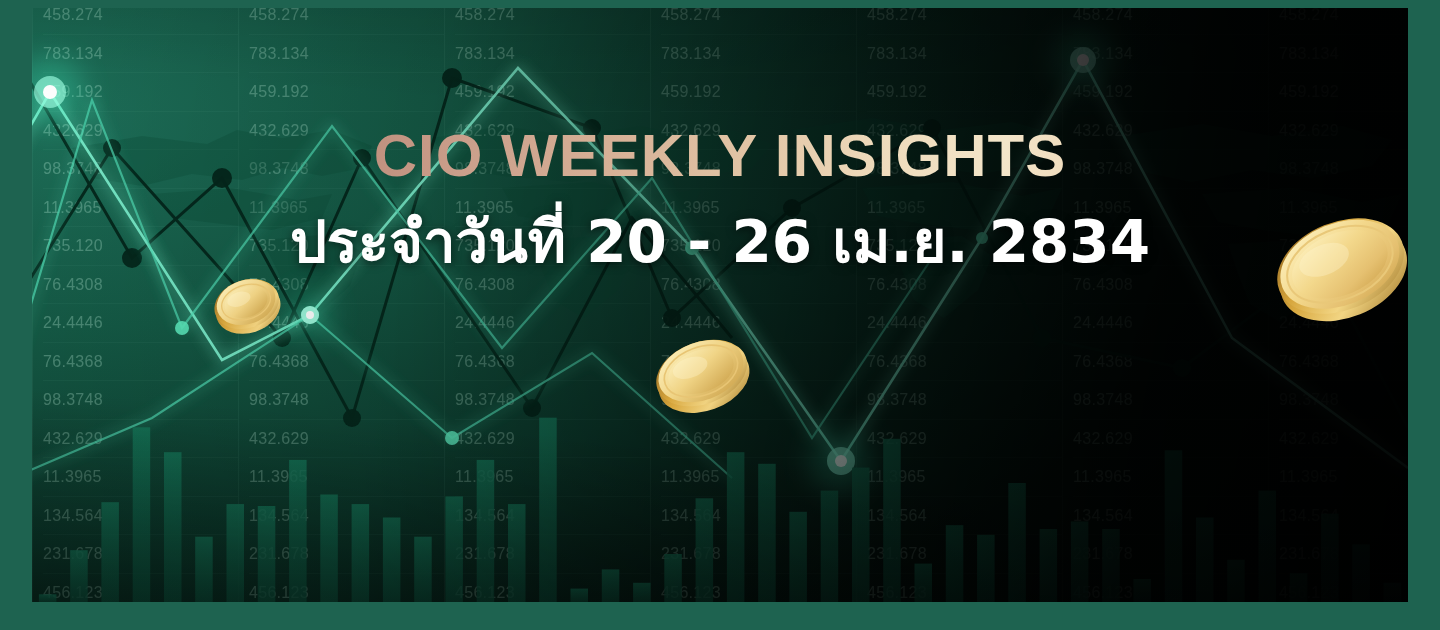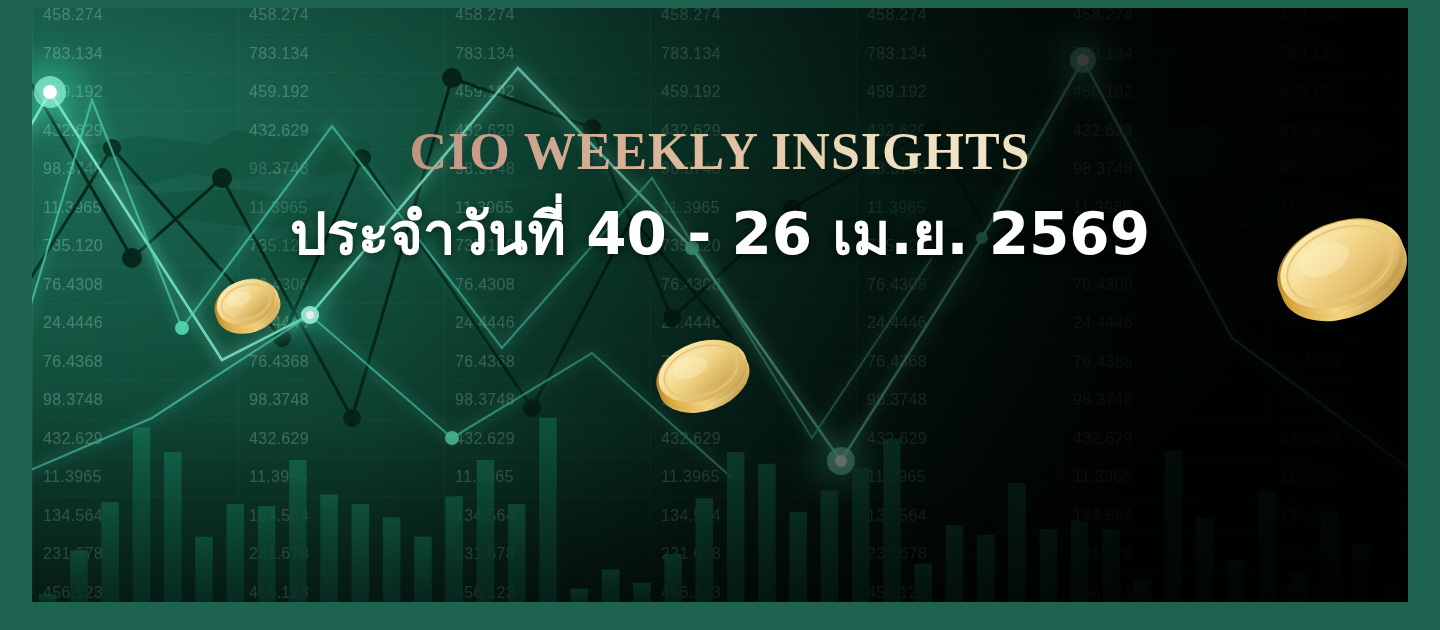--- a/index.html
+++ b/index.html
@@ -70,33 +70,32 @@
   
   #bars{ position:absolute; left:0; bottom:0; width:1376px; height:200px; }
 
   
   #textwrap{
     position:absolute; left:0; right:0; top:118px;
     text-align:center;
     z-index:40;
   }
   #maintitle{
-    font-size:52px;
+    font-size:60px;
     font-weight:bold;
     letter-spacing:1px;
     line-height:1;
     background:linear-gradient(96deg,#c0907e 0%,#cb9f8b 14%,#d6b096 34%,#e3c7a7 56%,#efdcbd 74%,#f3e5c9 90%,#f0dcbd 100%);
     -webkit-background-clip:text;
     background-clip:text;
     color:transparent;
     -webkit-text-fill-color:transparent;
     text-shadow:none;
     display:inline-block;
     padding:0 6px;
-    font-family:Liberation Serif, serif;
   }
   #subtitle{
     margin-top:26px;
     font-size:58px;
     font-weight:bold;
     color:#ffffff;
     line-height:1.05;
     letter-spacing:0px;
     text-shadow:0 2px 10px rgba(0,0,0,.55);
     font-family:"DejaVu Sans", sans-serif;
@@ -463,17 +462,17 @@
         <ellipse cx="35" cy="28" rx="33" ry="24" fill="url(#cEdgeC)"></ellipse>
         <ellipse cx="35" cy="26" rx="30" ry="22" fill="url(#cFaceC)"></ellipse>
         <ellipse cx="35" cy="26" rx="25" ry="17" fill="none" stroke="#e8c574" stroke-width="1.4"></ellipse>
         <ellipse cx="35" cy="26" rx="22" ry="15" fill="url(#cFaceC)" opacity=".95"></ellipse>
         <ellipse cx="29" cy="21" rx="12" ry="7" fill="#fff6d2" opacity=".35"></ellipse>
       </svg>
     </div>
 
     <div id="textwrap">
       <div id="maintitle">CIO WEEKLY INSIGHTS</div>
-      <div id="subtitle">ประจำวันที่ 40 - 26 เม.ย. 2569</div>
+      <div id="subtitle">ประจำวันที่ 20 - 26 เม.ย. 2834</div>
     </div>
 
   </div>
 </div>
 
 </body></html>

